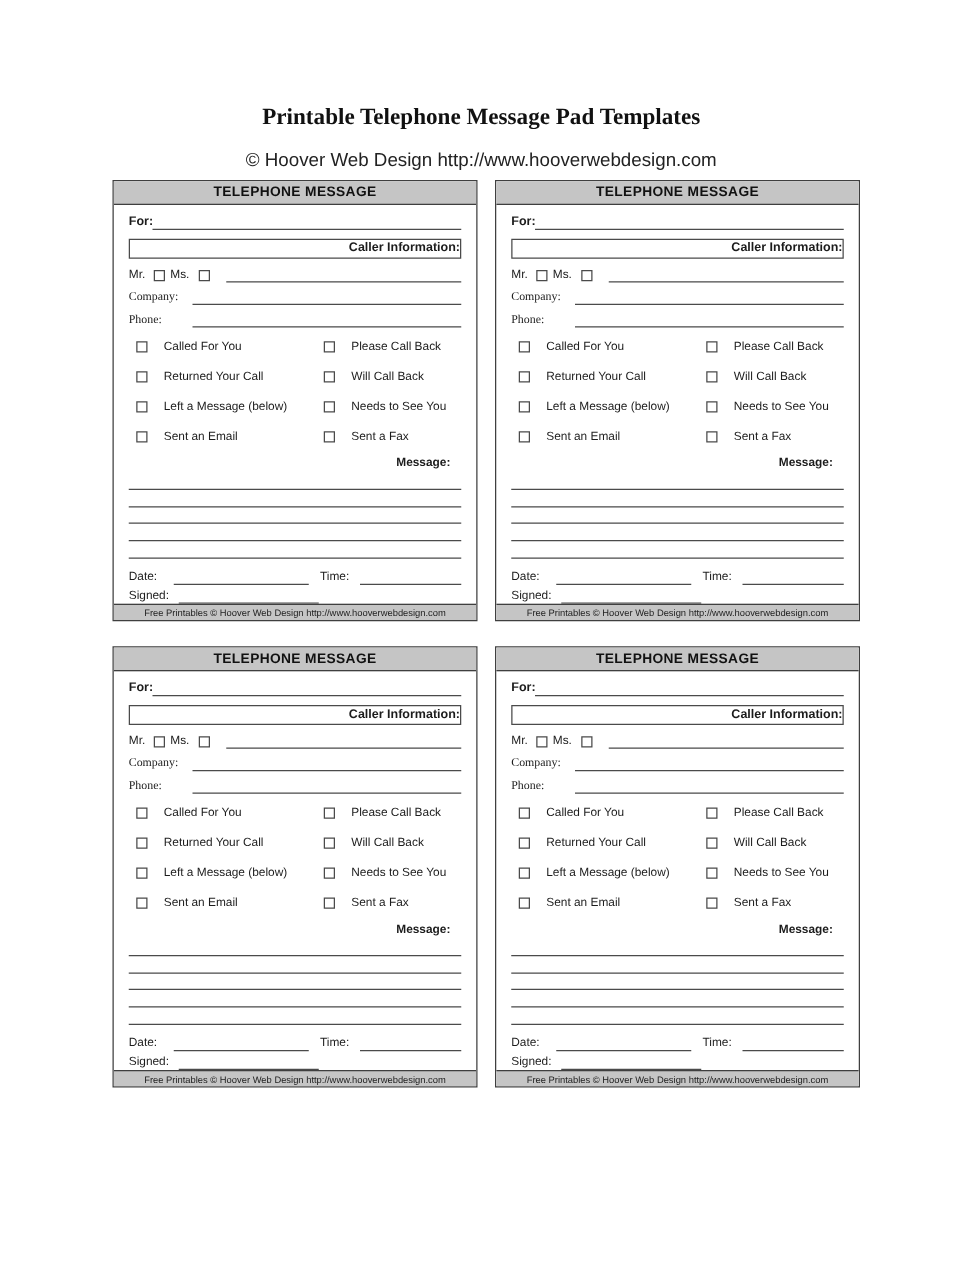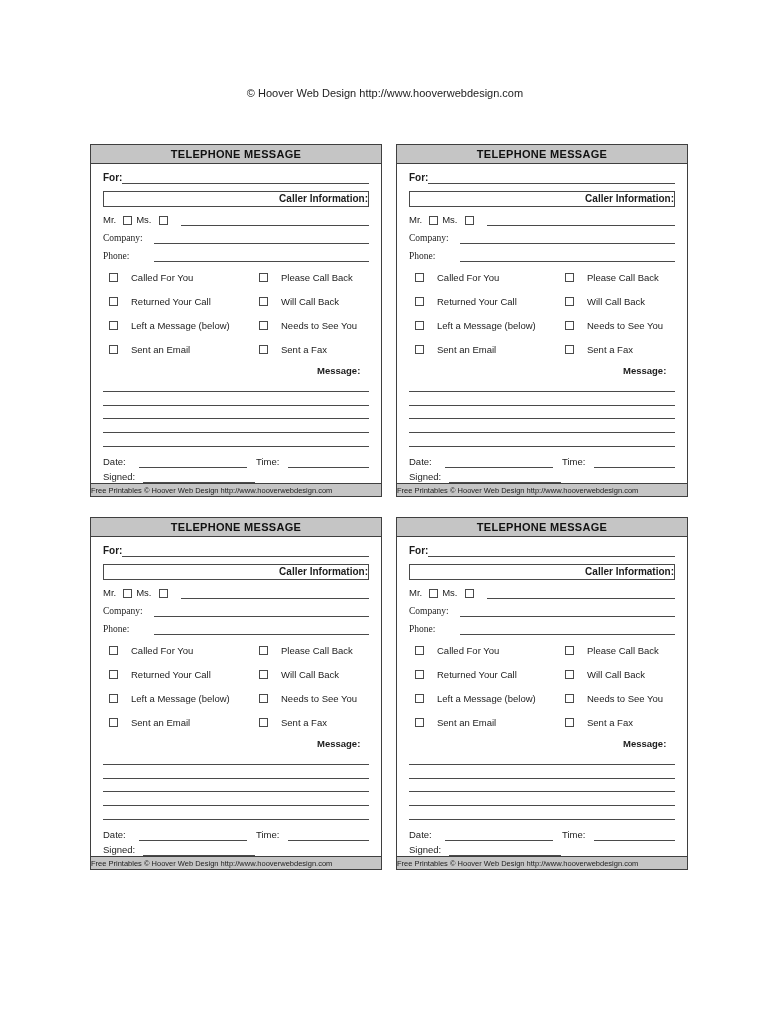--- a/index.html
+++ b/index.html
@@ -7,21 +7,21 @@
   body {
     width:770px; height:1024px; position:relative;
     font-family:"Liberation Sans", sans-serif;
     color:var(--text,#1c1c1c);
   }
   .page-header { position:absolute; top:84px; left:0; width:770px; text-align:center; }
   .page-title {
     font-family:"Liberation Serif", serif; font-weight:bold;
     font-size:18.5px; color:#111;
   }
-  .page-subtitle { font-size:11px; margin-top:3px; color:#222; }
+  .page-subtitle { font-size:15px; margin-top:15px; color:#222; }
 
   .forms-grid {
     position:absolute; left:90px; top:144px;
     display:grid; grid-template-columns:292px 292px; grid-auto-rows:353px;
     column-gap:14px; row-gap:20px;
   }
   .form {
     border:1px solid var(--border,#3f3f3f); background:#fff;
     display:flex; flex-direction:column; font-size:9.5px; overflow:hidden;
   }
@@ -62,28 +62,29 @@
   .row-date .date-label { width:36px; }
   .row-date .date-line { flex:0 0 108px; }
   .row-date .time-label { margin-left:9px; width:32px; }
   .row-signed { margin-top:3px; }
   .row-signed .lbl { width:40px; }
   .row-signed .signed-line { flex:0 0 112px; }
   .row-signed .spacer { flex:1; }
   .form-footer {
     margin-top:auto; background:var(--header-bg,#c5c5c5);
     border-top:1px solid var(--border,#3f3f3f);
-    height:13px; flex:0 0 13px; display:flex; align-items:center; justify-content:flex-start;
+    height:13px; flex:0 0 13px; display:flex; align-items:center; justify-content:center;
     font-size:7.5px; color:#222;
   }
 </style>
 </head>
 <body>
 
 <div class="page-header">
+  <div class="page-title">Printable Telephone Message Pad Templates</div>
   <div class="page-subtitle">© Hoover Web Design http://www.hooverwebdesign.com</div>
 </div>
 
 <div class="forms-grid">
   <div class="form">
     <div class="form-header">
       <span>TELEPHONE MESSAGE</span>
     </div>
 
     <div class="row row-for">

